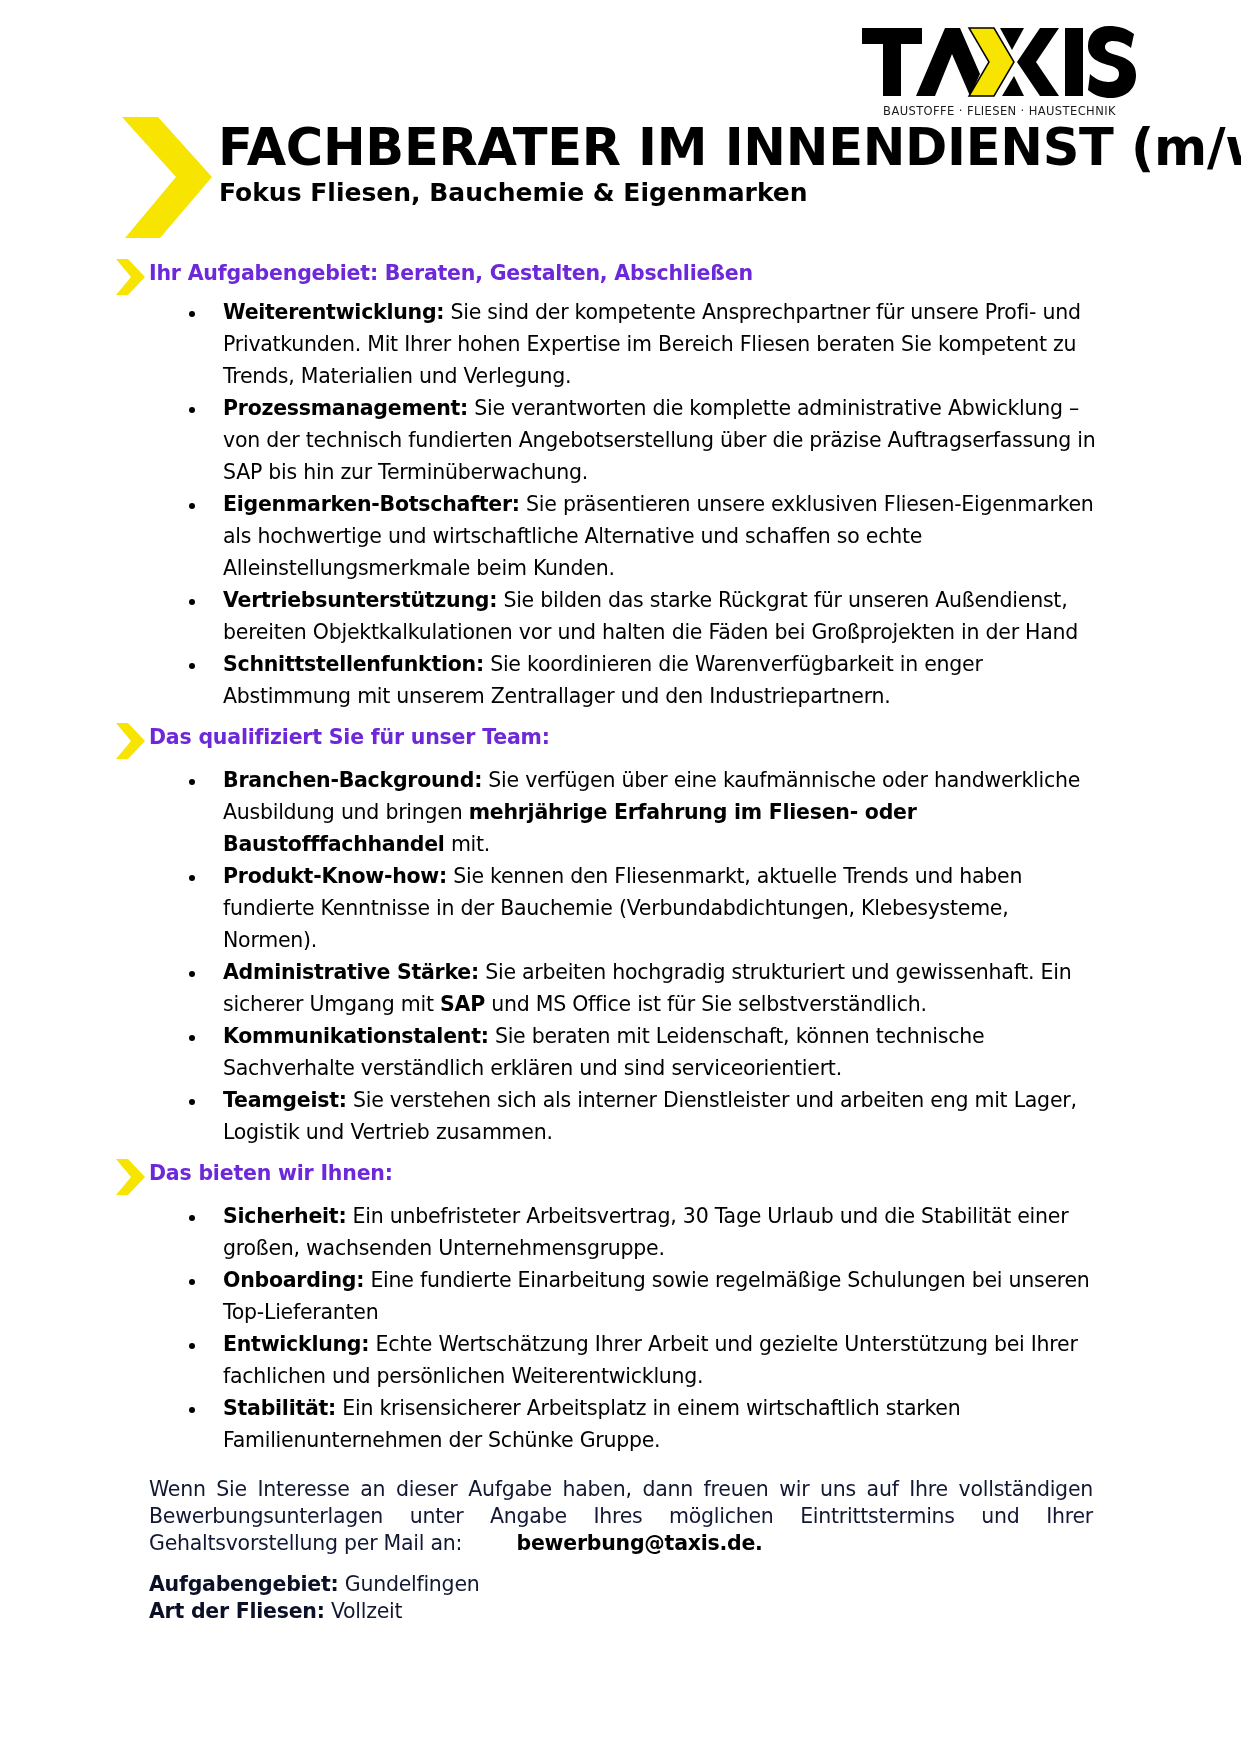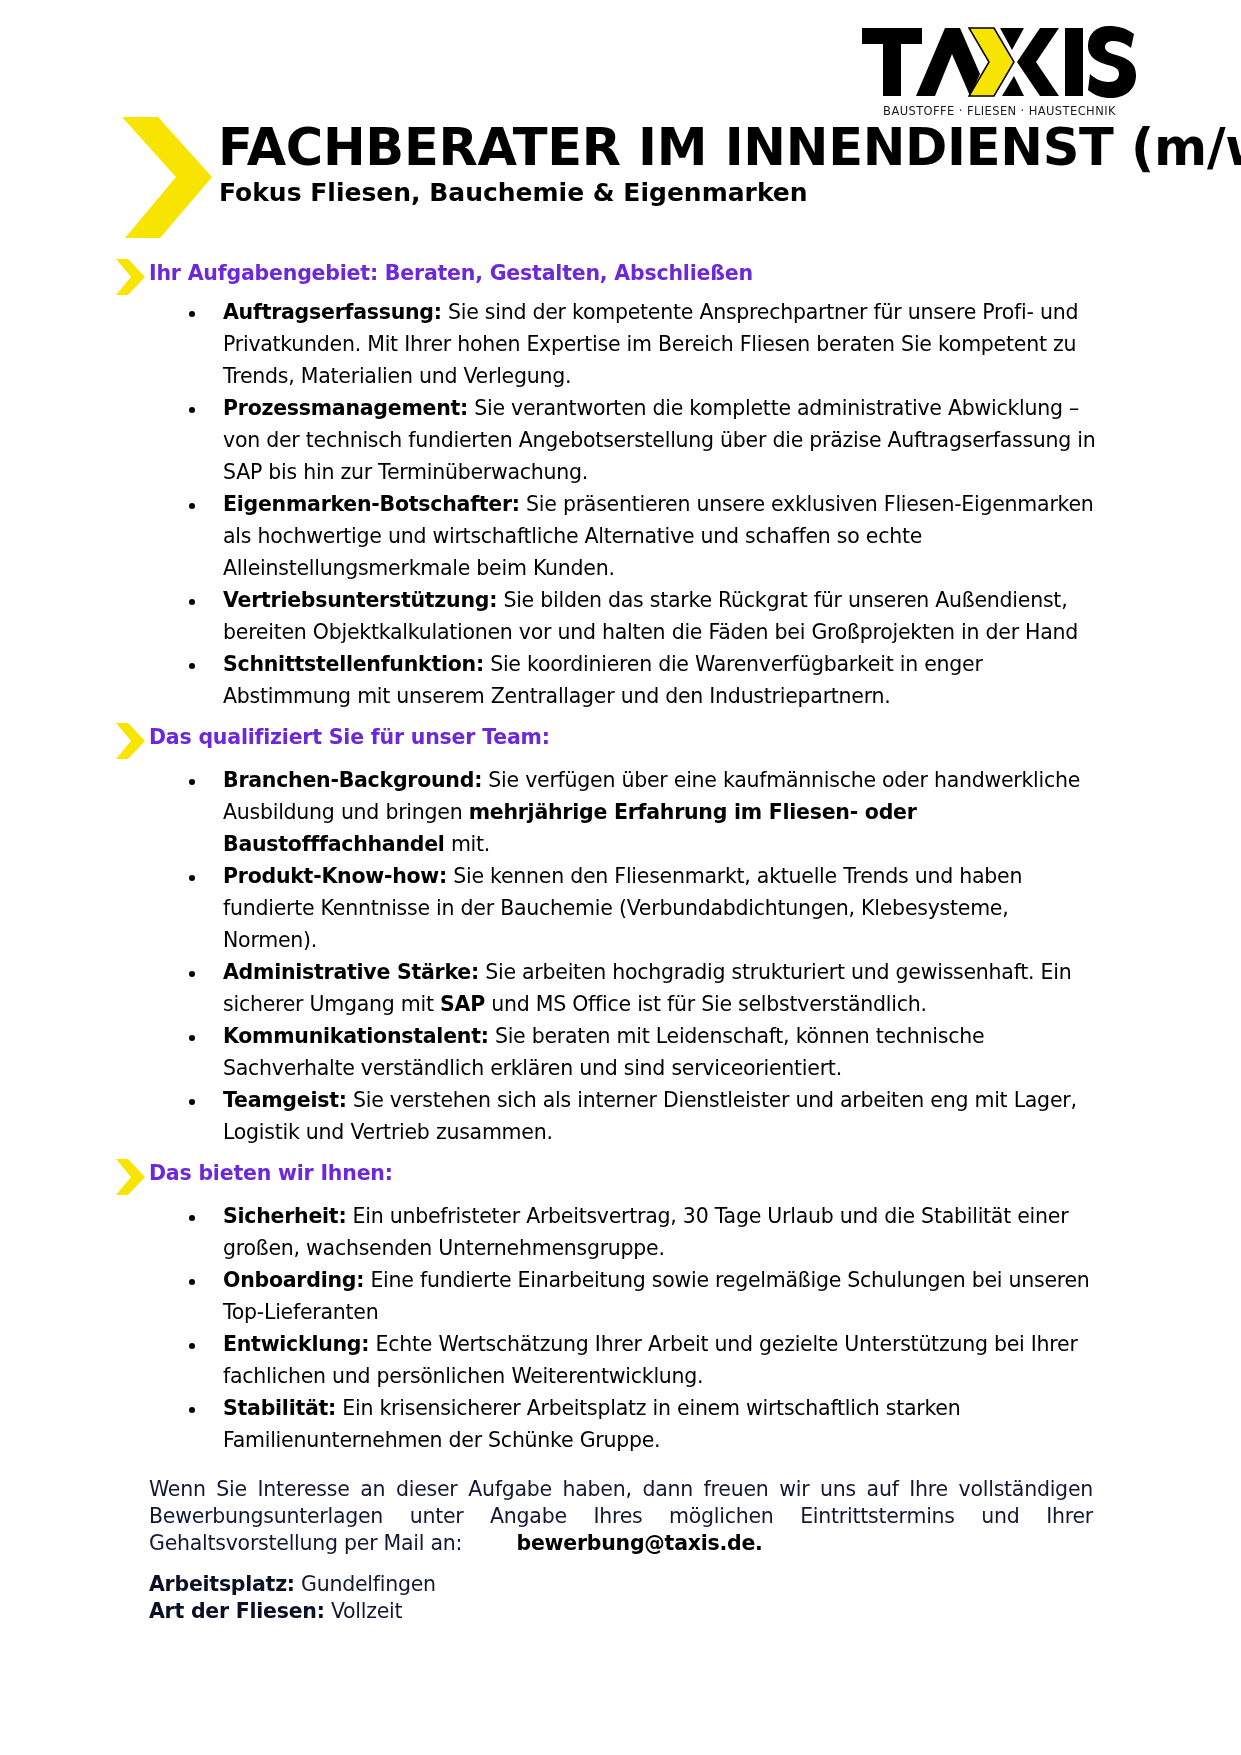--- a/index.html
+++ b/index.html
@@ -79,21 +79,21 @@
 <h2 class="subtitle">Fokus Fliesen, Bauchemie &amp; Eigenmarken</h2>
 
 <div class="section" style="top:258px;">
   <div class="section-head">
     <svg class="chev" width="30" height="36" viewBox="0 0 30 36">
       <polygon points="0,0 12,0 29,18 12,36 0,36 15,18" fill="#f7e400"></polygon>
     </svg>
     <h2>Ihr Aufgabengebiet: Beraten, Gestalten, Abschließen</h2>
   </div>
   <ul class="items" style="margin-top:2px;">
-    <li><span class="dot"></span><b>Auftragserfassung:</b><span> Sie sind der kompetente Ansprechpartner für unsere Profi- und Privatkunden. Mit Ihrer hohen Expertise im Bereich Fliesen beraten Sie kompetent zu Trends, Materialien und Verlegung.</span></li>
+    <li><span class="dot"></span><b>Weiterentwicklung:</b><span> Sie sind der kompetente Ansprechpartner für unsere Profi- und Privatkunden. Mit Ihrer hohen Expertise im Bereich Fliesen beraten Sie kompetent zu Trends, Materialien und Verlegung.</span></li>
     <li><span class="dot"></span><b>Prozessmanagement:</b><span> Sie verantworten die komplette administrative Abwicklung – von der technisch fundierten Angebotserstellung über die präzise Auftragserfassung in SAP bis hin zur Terminüberwachung.</span></li>
     <li><span class="dot"></span><b>Eigenmarken-Botschafter:</b><span> Sie präsentieren unsere exklusiven Fliesen-Eigenmarken als hochwertige und wirtschaftliche Alternative und schaffen so echte Alleinstellungsmerkmale beim Kunden.</span></li>
     <li><span class="dot"></span><b>Vertriebsunterstützung:</b><span> Sie bilden das starke Rückgrat für unseren Außendienst, bereiten Objektkalkulationen vor und halten die Fäden bei Großprojekten in der Hand</span></li>
     <li><span class="dot"></span><b>Schnittstellenfunktion:</b><span> Sie koordinieren die Warenverfügbarkeit in enger Abstimmung mit unserem Zentrallager und den Industriepartnern.</span></li>
   </ul>
 </div>
 
 <div class="section" style="top:722px;">
   <div class="section-head">
     <svg class="chev" width="30" height="36" viewBox="0 0 30 36">
@@ -121,15 +121,15 @@
     <li><span class="dot"></span><b>Sicherheit:</b><span> Ein unbefristeter Arbeitsvertrag, 30 Tage Urlaub und die Stabilität einer großen, wachsenden Unternehmensgruppe.</span></li>
     <li><span class="dot"></span><b>Onboarding:</b><span> Eine fundierte Einarbeitung sowie regelmäßige Schulungen bei unseren Top-Lieferanten</span></li>
     <li><span class="dot"></span><b>Entwicklung:</b><span> Echte Wertschätzung Ihrer Arbeit und gezielte Unterstützung bei Ihrer fachlichen und persönlichen Weiterentwicklung.</span></li>
     <li><span class="dot"></span><b>Stabilität:</b><span> Ein krisensicherer Arbeitsplatz in einem wirtschaftlich starken Familienunternehmen der Schünke Gruppe.</span></li>
   </ul>
 </div>
 
 <p class="closing"><span>Wenn Sie Interesse an dieser Aufgabe haben, dann freuen wir uns auf Ihre vollständigen Bewerbungsunterlagen unter Angabe Ihres möglichen Eintrittstermins und Ihrer Gehaltsvorstellung per Mail an: </span><b>bewerbung@taxis.de.</b></p>
 
 <p class="meta">
-  <b>Arbeitsplatz:</b><span> Gundelfingen</span><br>
+  <b>Aufgabengebiet:</b><span> Gundelfingen</span><br>
   <b>Art der Fliesen:</b><span> Vollzeit</span>
 </p>
 
 </body></html>

